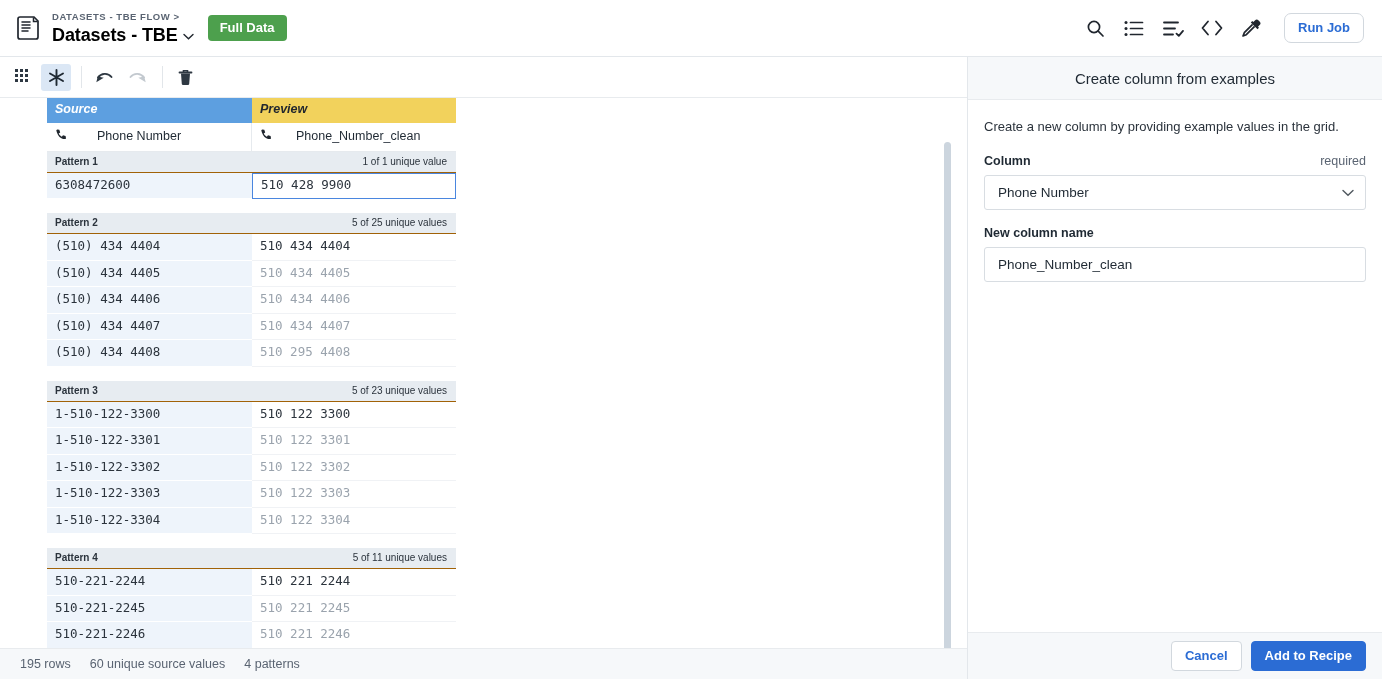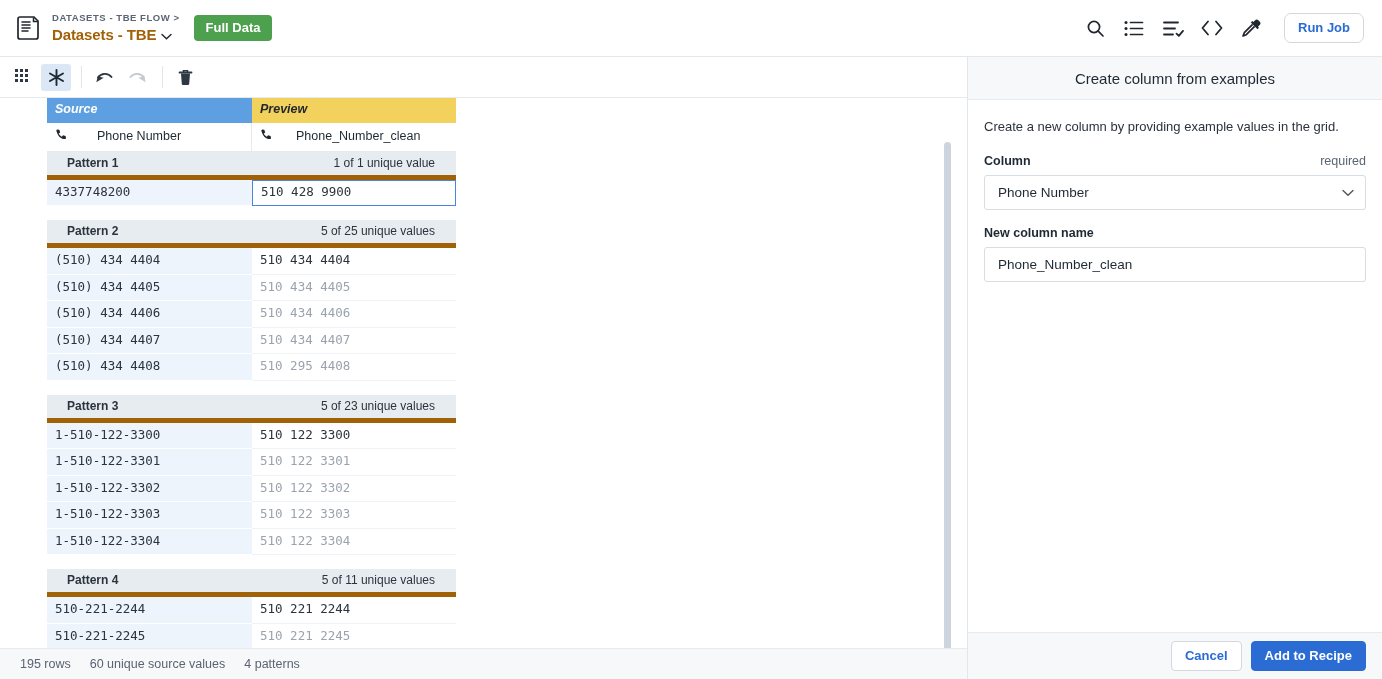--- a/index.html
+++ b/index.html
@@ -22,21 +22,21 @@
     background: #fff;
   }
   .brand { display: flex; align-items: center; gap: 10px; }
   .doc-icon { width: 26px; height: 28px; display: block; }
   .titleblock { display: flex; flex-direction: column; justify-content: center; line-height: 1; }
   .breadcrumb {
     font-size: 9.5px; letter-spacing: .55px; font-weight: 700;
     color: #5a6472; text-transform: uppercase; margin-bottom: 4px;
   }
   .title-row { display: flex; align-items: center; gap: 5px; }
-  .doc-title { font-size: 15px; font-weight: 700; color: #a16207; letter-spacing: -.1px; }
+  .doc-title { font-size: 18px; font-weight: 700; color: #000000; letter-spacing: -.1px; }
   .chev { display: inline-block; }
   .pill {
     margin-left: 14px;
     background: #4da04d; color: #fff;
     font-size: 13px; font-weight: 700;
     padding: 6px 12px 7px; border-radius: 4px;
     line-height: 1;
   }
   .spacer { flex: 1; }
   .topicons { display: flex; align-items: center; gap: 17px; margin-right: 22px; }
@@ -87,23 +87,23 @@
     background: #fff;
   }
   .namecell.src { width: 205px; border-right: 1px solid #e6eaee; }
   .namecell.prv { width: 204px; }
   .namecell .nm { margin-left: 22px; }
   .namecell.prv .nm { margin-left: 16px; }
 
   .patternhead {
     display: flex; width: 409px;
     background: #e7ecf1;
-    font-size: 12px; color: #2b333c; font-weight: 700;
-    padding: 4px 12px 5px;
-    border-bottom: 5px solid #a16207;
+    font-size: 10px; color: #2b333c; font-weight: 700;
+    padding: 4px 0 5px;
+    border-bottom: 1px solid #a16207;
   }
   .patternhead .ph-left { width: 205px; padding-left: 8px; }
   .patternhead .ph-right { width: 204px; padding-right: 9px; text-align: right; font-weight: 400; color: #2b333c; }
 
   .datarow { display: flex; width: 409px; }
   .cell {
     font-family: "DejaVu Sans Mono", monospace;
     font-size: 12.5px; line-height: 1;
     padding: 6px 0 7px 8px;
     white-space: nowrap; overflow: hidden;
@@ -324,21 +324,21 @@
               <span class="nm">Phone_Number_clean</span>
             </div>
           </div>
 
           <div id="patterns">
               <div class="patternhead">
                 <div class="ph-left">Pattern 1</div>
                 <div class="ph-right">1 of 1 unique value</div>
               </div>
               <div class="datarow">
-                <div class="cell src">4337748200</div>
+                <div class="cell src">6308472600</div>
                 <div class="cell prv selected">510 428 9900</div>
               </div>
               <div class="gap"></div>
               <div class="patternhead">
                 <div class="ph-left">Pattern 2</div>
                 <div class="ph-right">5 of 25 unique values</div>
               </div>
               <div class="datarow">
                 <div class="cell src">(510) 434 4404</div>
                 <div class="cell prv strong">510 434 4404</div>

